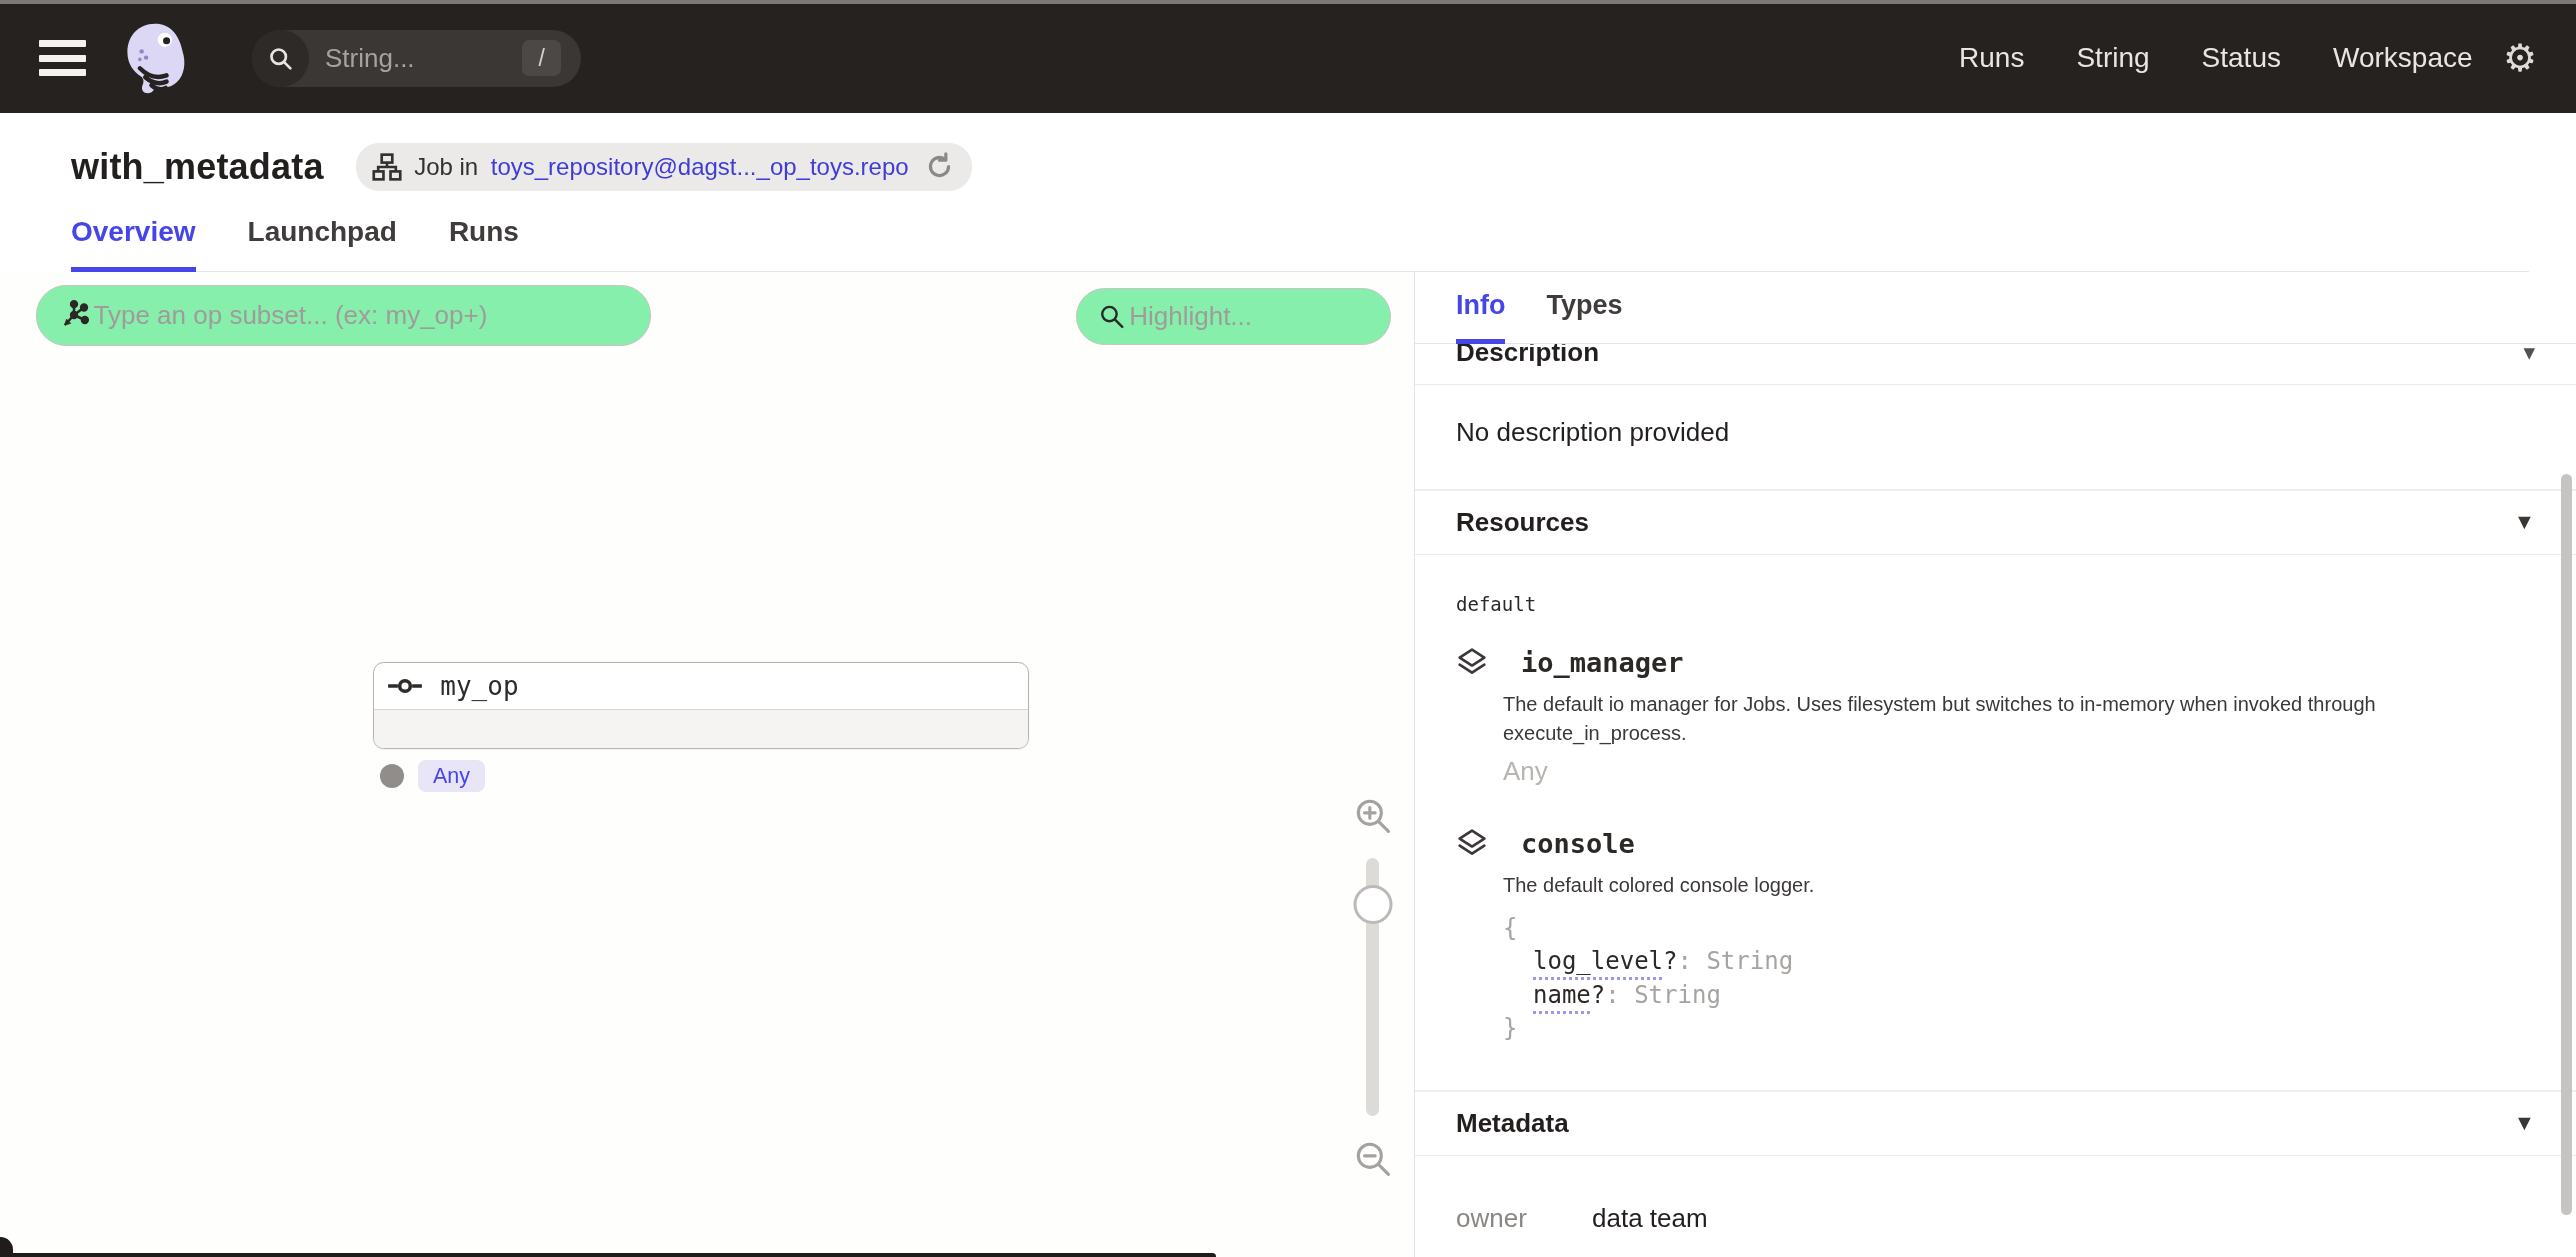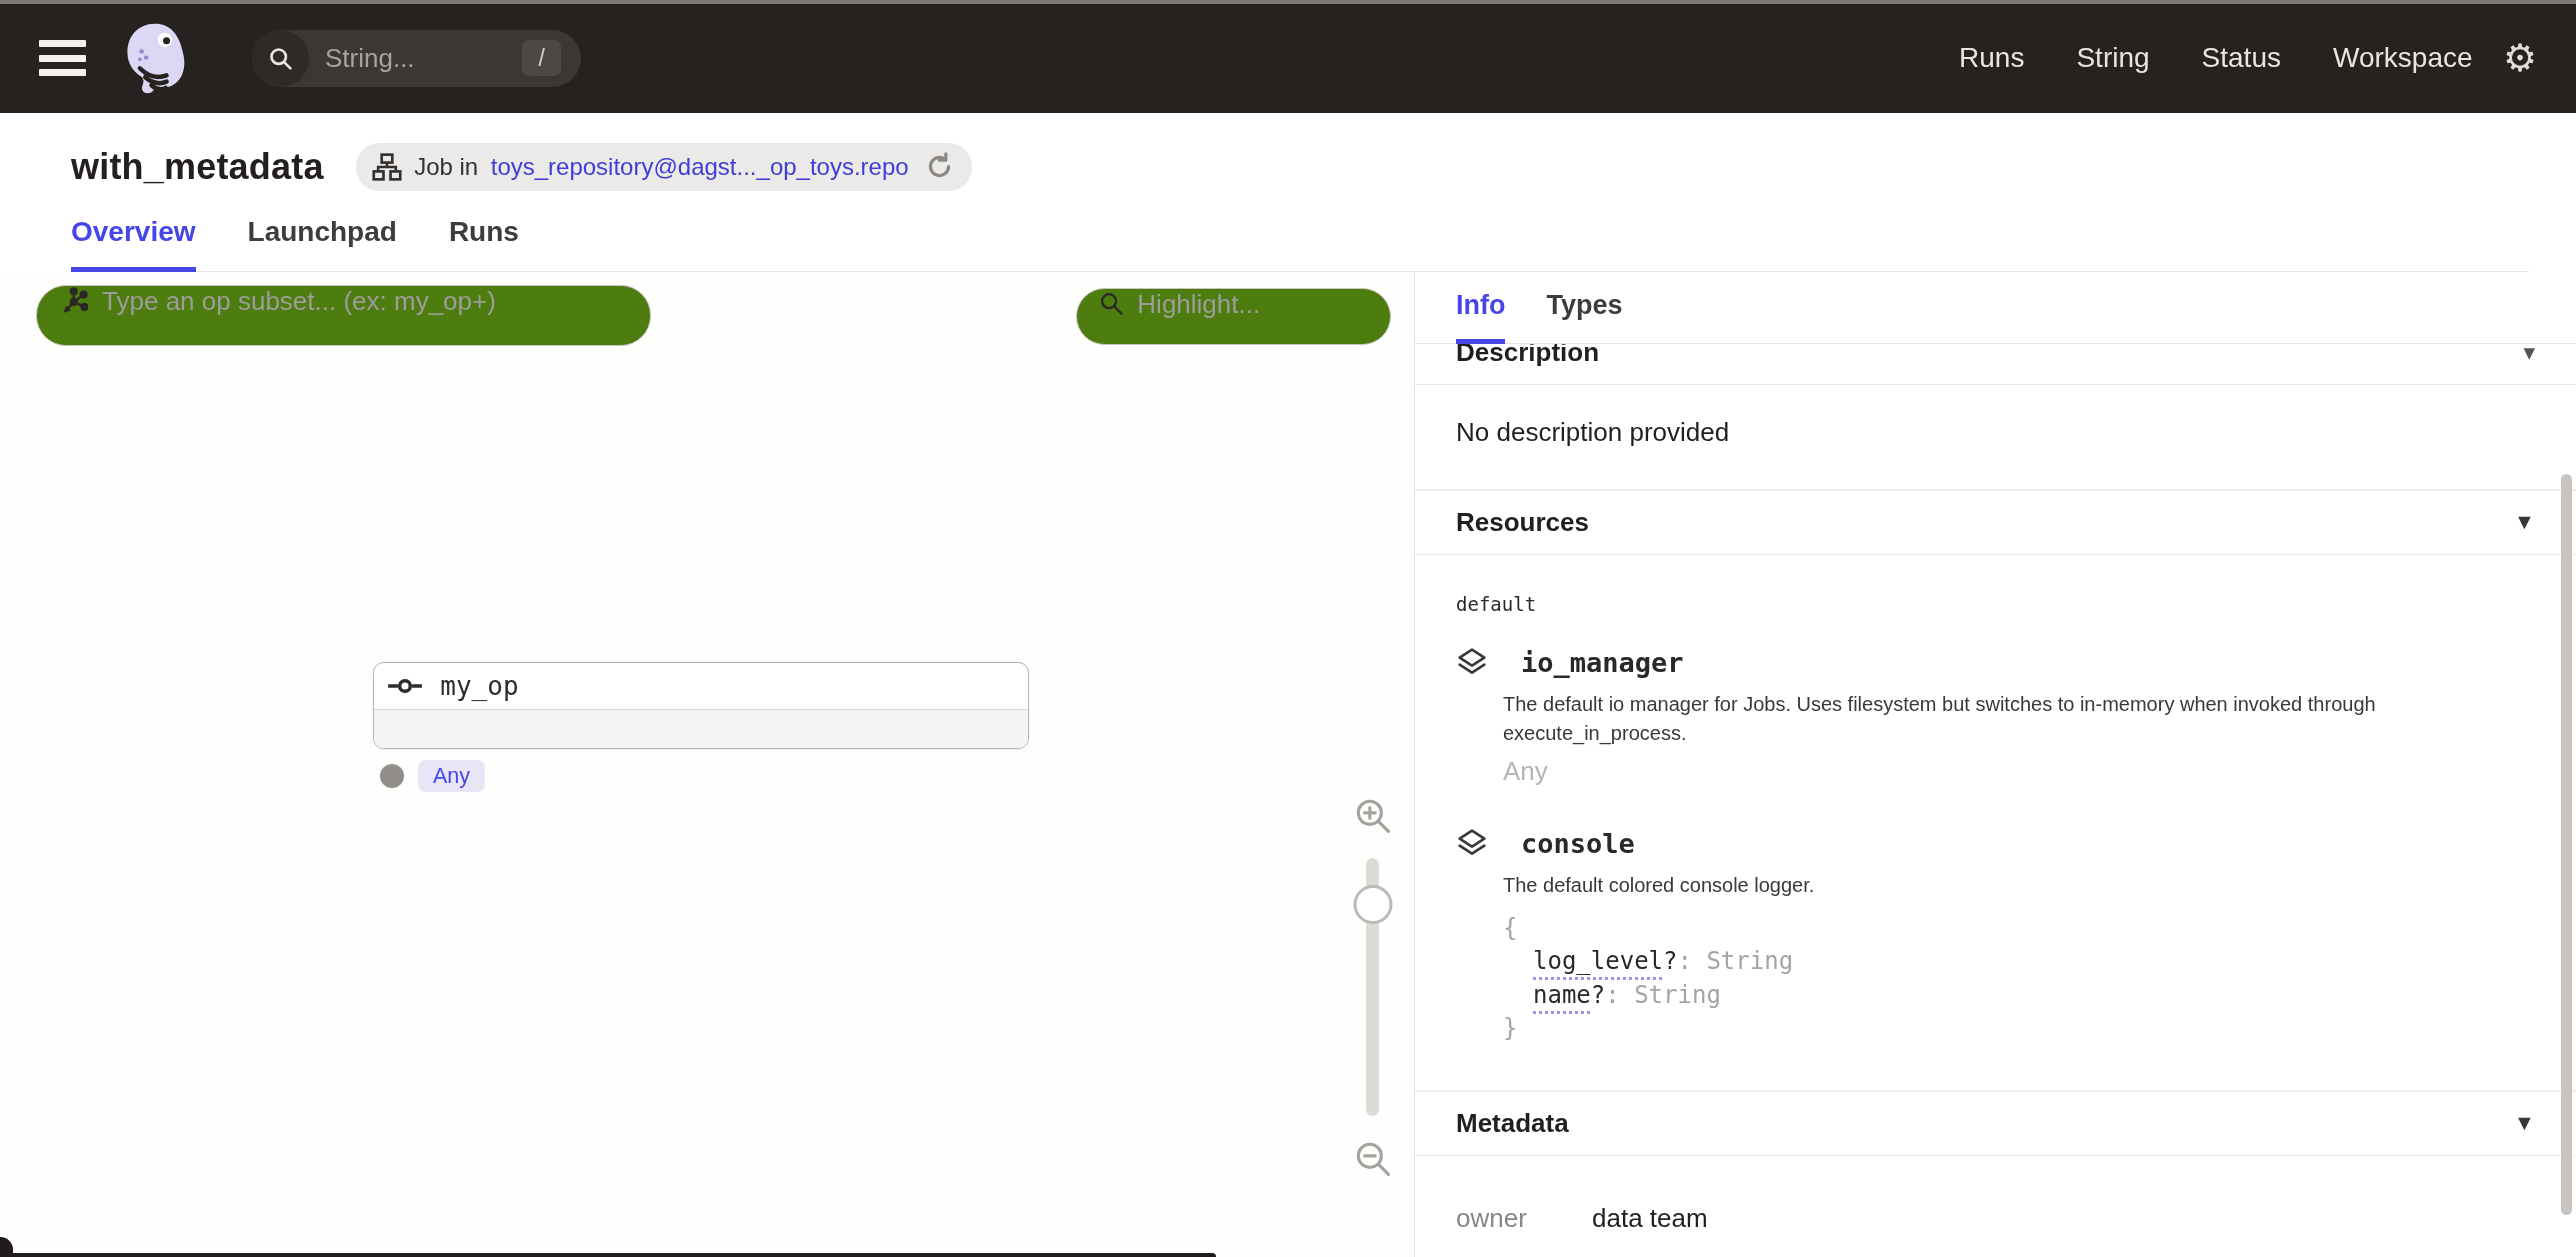--- a/index.html
+++ b/index.html
@@ -68,22 +68,22 @@
   
   .content { flex: 1; display: flex; min-height: 0; position: relative; }
 
   .graph-panel {
     width: 1415px; flex: none; position: relative;
     border-right: 1.8px solid #e4e2e0;
     background: #fefefd;
   }
   .pill-input {
     position: absolute;
-    display: flex; align-items: flex-start; gap: 14px;
-    background: #4d7c0f; border: 1.8px solid #c7c4c1; border-radius: 30px;
+    display: flex; align-items: center; gap: 5px;
+    background: #86efac; border: 1.8px solid #c7c4c1; border-radius: 30px;
     padding: 0 21.5px;
   }
   .pill-input input {
     border: none; outline: none; background: transparent;
     font-size: 26px; color: #231f1e; width: 100%;
     font-family: "Liberation Sans", sans-serif;
   }
   .pill-input input::placeholder { color: #9f9c9a; }
   .op-subset-input { left: 36px; top: 12.5px; width: 615px; height: 61px; }
   .highlight-input { right: 23px; top: 16px; width: 315px; height: 57px; }

